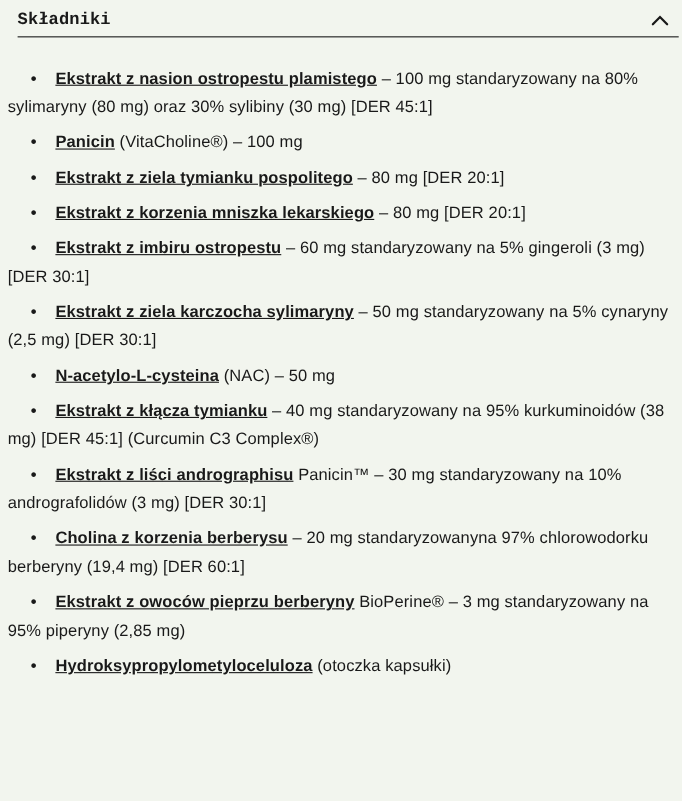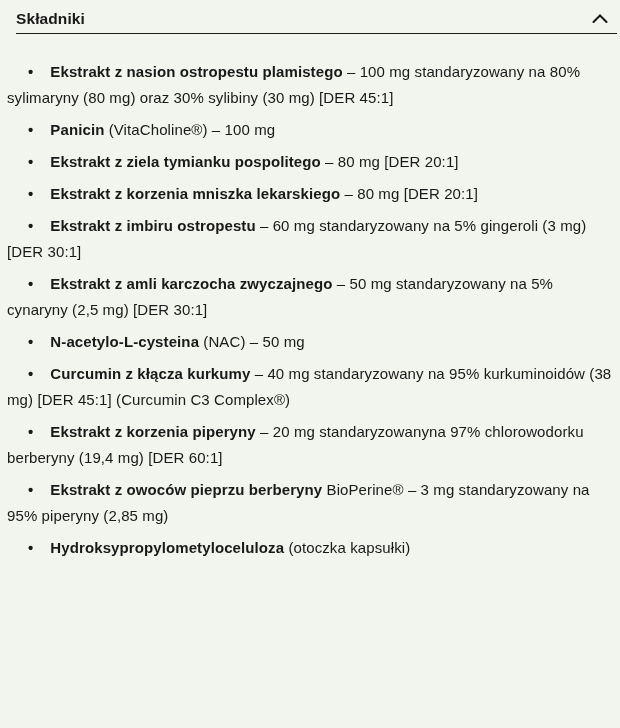--- a/index.html
+++ b/index.html
@@ -19,20 +19,21 @@
     display:flex;
     align-items:center;
     justify-content:space-between;
     padding:9px 10px 5px 16px;
     cursor:pointer;
     background:transparent;
     border:none;
     width:100%;
     text-align:left;
     color:var(--ink);
+    font-family:Liberation Mono, monospace;
   }
   .accordion-title{
     font-size:15.5px;
     font-weight:700;
     line-height:19px;
     letter-spacing:.1px;
   }
   .chevron{
     display:flex;
     align-items:center;
@@ -55,20 +56,21 @@
     text-indent:21px;
     letter-spacing:.1px;
   }
   ul.ingredients li::before{
     content:"\2022";
     font-weight:700;
     margin-right:17px;
   }
   ul.ingredients li strong{
     font-weight:700;
+    text-decoration:underline;
   }
 </style>
 </head>
 <body>
 
 <section class="accordion">
   <button class="accordion-header">
     <span class="accordion-title">Składniki</span>
     <span class="chevron">
       <svg width="16" height="11" viewBox="0 0 16 11" aria-hidden="true">
@@ -76,20 +78,21 @@
       </svg>
     </span>
   </button>
   <div class="divider"></div>
   <ul class="ingredients">
       <li><strong>Ekstrakt z nasion ostropestu plamistego</strong><span> – 100 mg standaryzowany na 80% sylimaryny (80 mg) oraz 30% sylibiny (30 mg) [DER 45:1]</span></li>
       <li><strong>Panicin</strong><span> (VitaCholine®) – 100 mg</span></li>
       <li><strong>Ekstrakt z ziela tymianku pospolitego</strong><span> – 80 mg [DER 20:1]</span></li>
       <li><strong>Ekstrakt z korzenia mniszka lekarskiego</strong><span> – 80 mg [DER 20:1]</span></li>
       <li><strong>Ekstrakt z imbiru ostropestu</strong><span> – 60 mg standaryzowany na 5% gingeroli (3 mg) [DER 30:1]</span></li>
-      <li><strong>Ekstrakt z amli karczocha zwyczajnego</strong><span> – 50 mg standaryzowany na 5% cynaryny (2,5 mg) [DER 30:1]</span></li>
+      <li><strong>Ekstrakt z ziela karczocha sylimaryny</strong><span> – 50 mg standaryzowany na 5% cynaryny (2,5 mg) [DER 30:1]</span></li>
       <li><strong>N-acetylo-L-cysteina</strong><span> (NAC) – 50 mg</span></li>
-      <li><strong>Curcumin z kłącza kurkumy</strong><span> – 40 mg standaryzowany na 95% kurkuminoidów (38 mg) [DER 45:1] (Curcumin C3 Complex®)</span></li>
-      <li><strong>Ekstrakt z korzenia piperyny</strong><span> – 20 mg standaryzowanyna 97% chlorowodorku berberyny (19,4 mg) [DER 60:1]</span></li>
+      <li><strong>Ekstrakt z kłącza tymianku</strong><span> – 40 mg standaryzowany na 95% kurkuminoidów (38 mg) [DER 45:1] (Curcumin C3 Complex®)</span></li>
+      <li><strong>Ekstrakt z liści andrographisu</strong><span> Panicin™ – 30 mg standaryzowany na 10% andrografolidów (3 mg) [DER 30:1]</span></li>
+      <li><strong>Cholina z korzenia berberysu</strong><span> – 20 mg standaryzowanyna 97% chlorowodorku berberyny (19,4 mg) [DER 60:1]</span></li>
       <li><strong>Ekstrakt z owoców pieprzu berberyny</strong><span> BioPerine® – 3 mg standaryzowany na 95% piperyny (2,85 mg)</span></li>
       <li><strong>Hydroksypropylometyloceluloza</strong><span> (otoczka kapsułki)</span></li>
     </ul>
 </section>
 
 </body></html>

